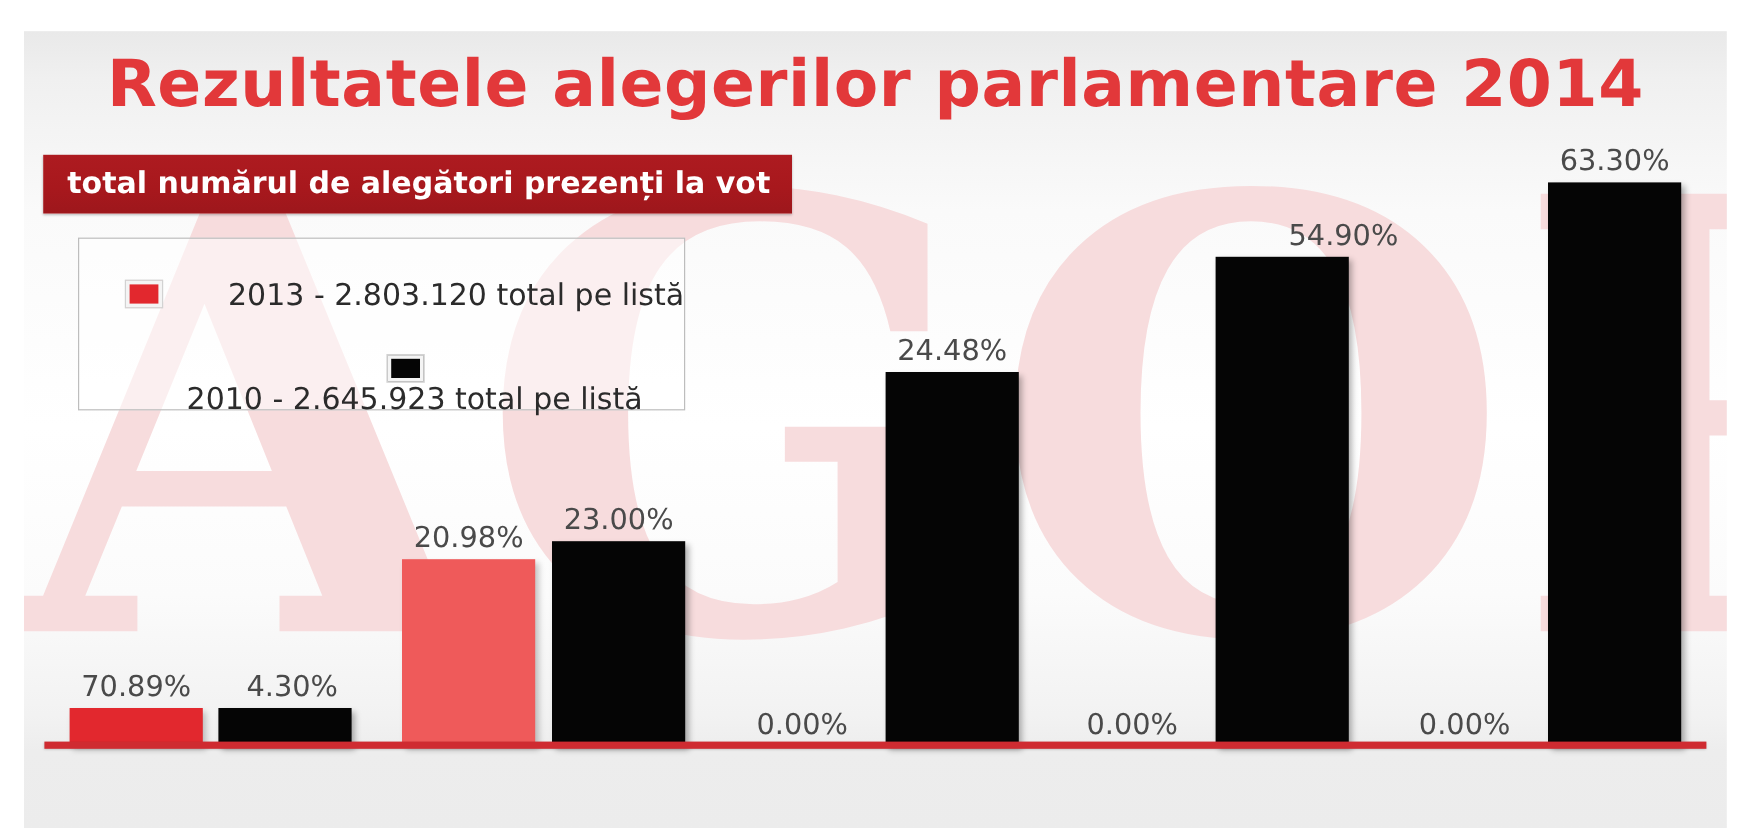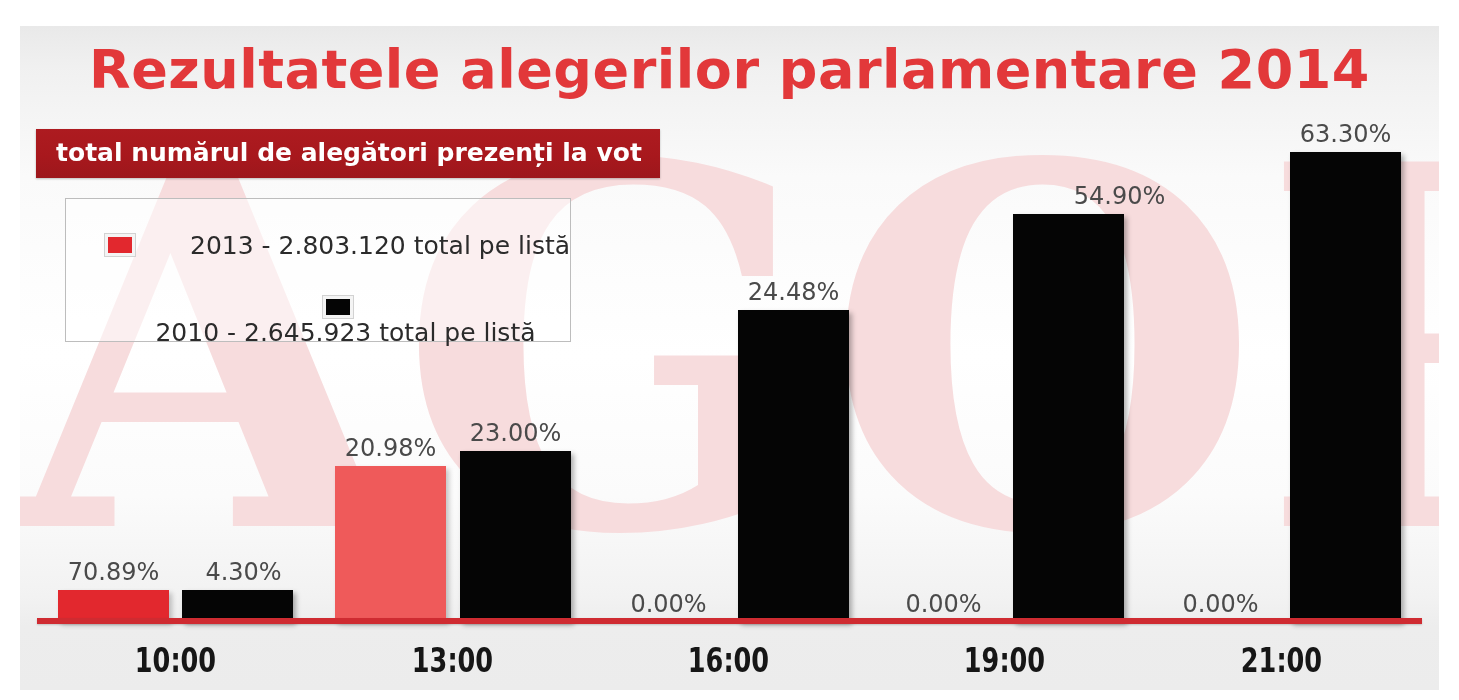--- a/index.html
+++ b/index.html
@@ -220,27 +220,20 @@
 
       <div class="bar red-light" style="left:1145px; width:111px; height:0px;"></div>
       <div class="bar-label" style="left:1145px; width:111px; bottom:72px;">0.00%</div>
 
       <div class="bar black" style="left:1270px; width:111px; height:470px;"></div>
       <div class="bar-label" style="left:1270px; width:111px; bottom:542px;">63.30%</div>
     </div>
 
     <div class="axis-line"></div>
 
-    <div class="xaxis">
-      <div class="xtick" style="left:100px;  width:111px;">10:00</div>
-      <div class="xtick" style="left:377px;  width:111px;">13:00</div>
-      <div class="xtick" style="left:653px;  width:111px;">16:00</div>
-      <div class="xtick" style="left:929px;  width:111px;">19:00</div>
-      <div class="xtick" style="left:1206px; width:111px;">21:00</div>
-    </div>
 
     <div class="banner">total numărul de alegători prezenți la vot</div>
 
     <div class="legend">
       <div class="legend-row r0">
         <span class="legend-swatch" style="background:#e2282e;"></span>
         <span class="legend-label">2013 - 2.803.120 total pe listă</span>
       </div>
       <div class="legend-row r1">
         <span class="legend-swatch" style="background:#050505;"></span>

